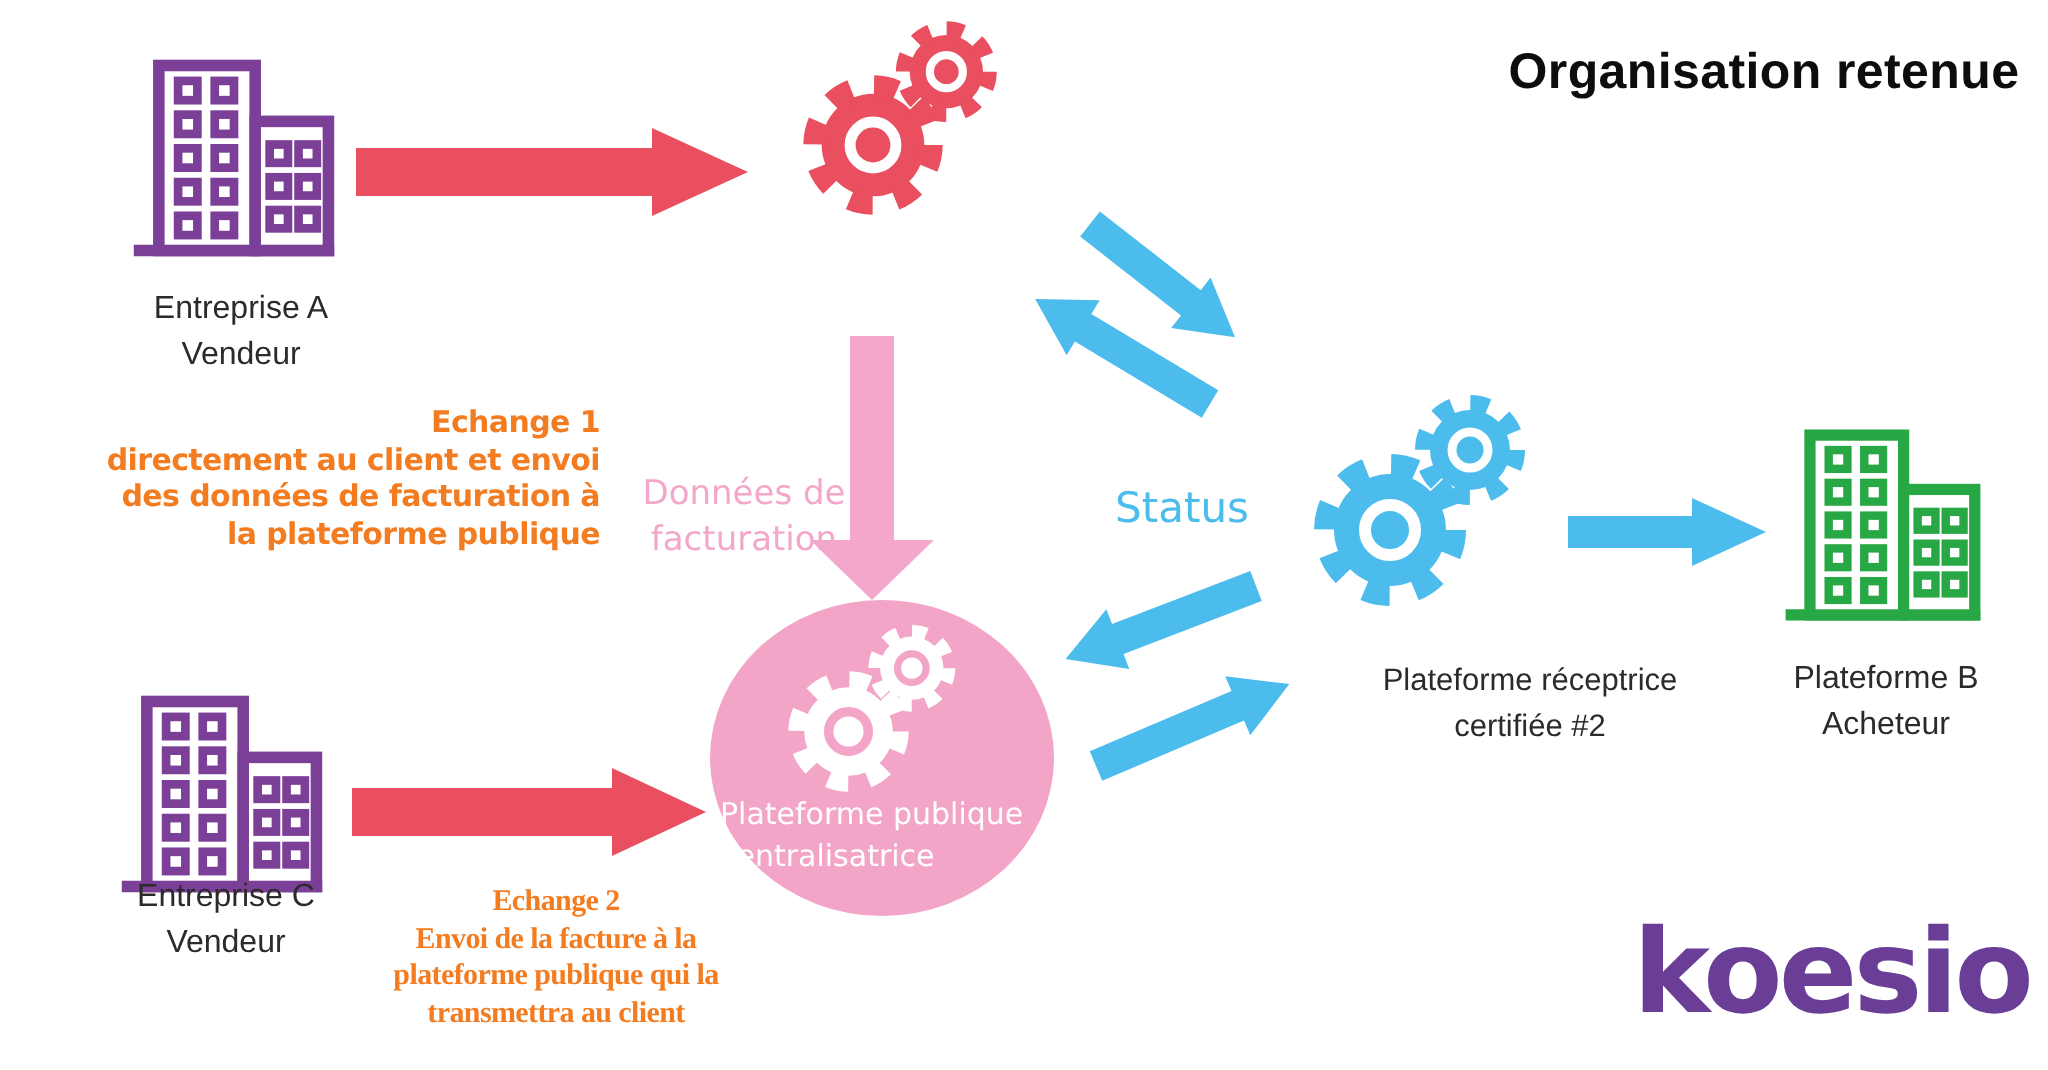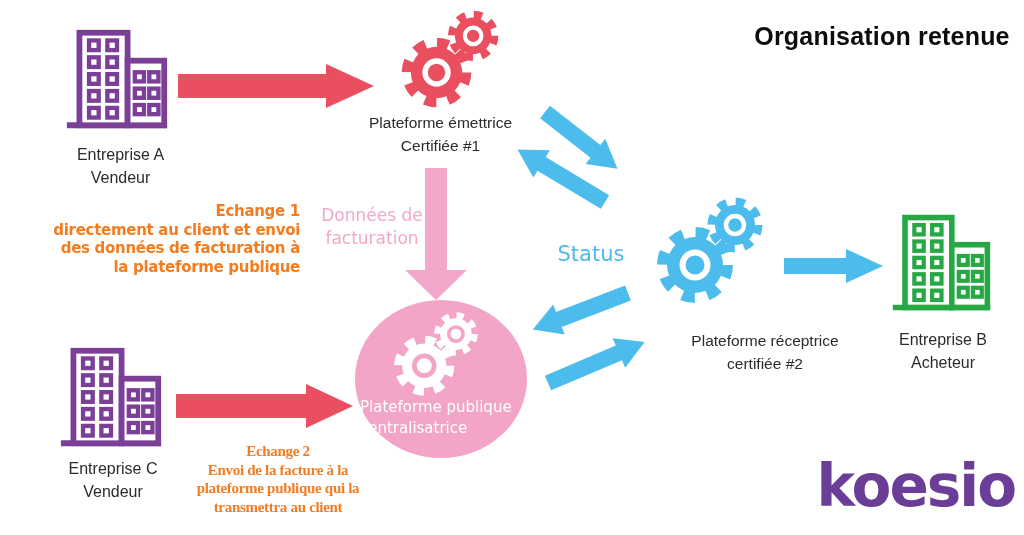--- a/index.html
+++ b/index.html
@@ -5,21 +5,21 @@
   html,body{margin:0;padding:0;background:#ffffff;}
   .canvas{
     position:relative;width:1024px;height:535px;background:#ffffff;overflow:hidden;
     font-family:"Liberation Sans", sans-serif;
   }
   .abs{position:absolute;}
   .label{color:#2b2b2b;font-size:16px;line-height:23px;text-align:center;}
   .label-sm{color:#2b2b2b;font-size:15.5px;line-height:23px;text-align:center;}
   .title{font-size:25px;font-weight:bold;color:#0d0d0d;text-align:center;letter-spacing:0.2px;}
   .orange-note{color:var(--orange);font-weight:bold;font-size:15px;line-height:18.5px;text-align:center;font-family:"DejaVu Sans",sans-serif;letter-spacing:-0.3px;}
-  .pink-note{color:var(--pinkText);font-size:17px;line-height:23px;text-align:center;font-family:"DejaVu Sans",sans-serif;}
+  .pink-note{color:var(--pinkText);font-size:17px;line-height:23px;text-align:center;font-family:"DejaVu Sans",sans-serif;margin-top:32px;}
   .blue-note{color:var(--blue);font-size:21px;text-align:center;font-family:"DejaVu Sans",sans-serif;}
   .circle{
     background:var(--pinkCircle);border-radius:50%;
   }
   .circle-text{color:#ffffff;font-size:15px;line-height:21px;text-align:left;font-family:"DejaVu Sans",sans-serif;}
   .logo{color:var(--logoPurple);font-size:58px;font-weight:bold;letter-spacing:-2px;text-align:center;font-family:"DejaVu Sans",sans-serif;}
   svg{display:block;}
   .c-purple{color:var(--purple);}
   .c-green{color:var(--green);}
   .c-red{color:var(--red);}
@@ -81,24 +81,20 @@
     <div>Vendeur</div>
   </div>
 
   <svg class="abs" style="left:178px;top:64px" width="196" height="44">
     <polygon class="fill-red" points="0,10 148,10 148,0 196,22 148,44 148,34 0,34"></polygon>
   </svg>
 
   <svg class="abs c-red" style="left:398px;top:1px" width="110" height="110" viewBox="0 0 120 120" style2="">
       <use href="#gearpair" style="--ringcolor:#ffffff"></use>
     </svg>
-  <div class="abs label-sm" style="left:348px;top:111px;width:185px;">
-    <div>Plateforme émettrice</div>
-    <div>Certifiée #1</div>
-  </div>
 
   <div class="abs orange-note" style="left:12px;top:202px;width:288px;text-align:right;">
     <div>Echange 1</div>
     <div>directement au client et envoi</div>
     <div>des données de facturation à</div>
     <div>la plateforme publique</div>
   </div>
 
   <svg class="abs" style="left:403px;top:168px" width="66" height="132">
     <polygon class="fill-pink" points="22,0 44,0 44,102 64,102 33,132 2,102 22,102"></polygon>
@@ -128,21 +124,21 @@
   </div>
 
   <svg class="abs" style="left:784px;top:249px" width="99" height="34">
     <polygon class="fill-blue" points="0,9 62,9 62,0 99,17 62,34 62,25 0,25"></polygon>
   </svg>
 
   <svg class="abs c-green" style="left:890px;top:212px" width="103" height="101" viewBox="0 0 110 104">
       <use href="#building"></use>
     </svg>
   <div class="abs label" style="left:880px;top:328px;width:126px;">
-    <div>Entreprise B</div>
+    <div>Plateforme B</div>
     <div>Acheteur</div>
   </div>
 
   <div class="abs circle" style="left:355px;top:300px;width:172px;height:158px;"></div>
   <svg class="abs c-white" style="left:391px;top:304px" width="95" height="95" viewBox="0 0 120 120">
       <use href="#gearpair" style="--ringcolor:#F2A5C6"></use>
     </svg>
   <div class="abs circle-text" style="left:360px;top:397px;width:164px;">
     <div>Plateforme publique</div>
     <div>centralisatrice</div>
@@ -153,21 +149,21 @@
       <polygon class="fill-blue" points="0,-8 74,-8 74,-16 102,0 74,16 74,8 0,8"></polygon>
     </g>
     <g transform="translate(33,101) rotate(-23)">
       <polygon class="fill-blue" points="0,-8 77,-8 77,-16 105,0 77,16 77,8 0,8"></polygon>
     </g>
   </svg>
 
   <svg class="abs c-purple" style="left:58px;top:345px" width="106" height="104" viewBox="0 0 110 104">
       <use href="#building"></use>
     </svg>
-  <div class="abs label" style="left:50px;top:457px;width:126px;">
+  <div class="abs label" style="left:50px;top:437px;width:126px;">
     <div>Entreprise C</div>
     <div>Vendeur</div>
   </div>
 
   <svg class="abs" style="left:176px;top:384px" width="177" height="44">
     <polygon class="fill-red" points="0,10 130,10 130,0 177,22 130,44 130,34 0,34"></polygon>
   </svg>
 
   <div class="abs orange-note" style="left:170px;top:442px;width:216px;font-family:Liberation Serif, serif;">
     <div>Echange 2</div>

